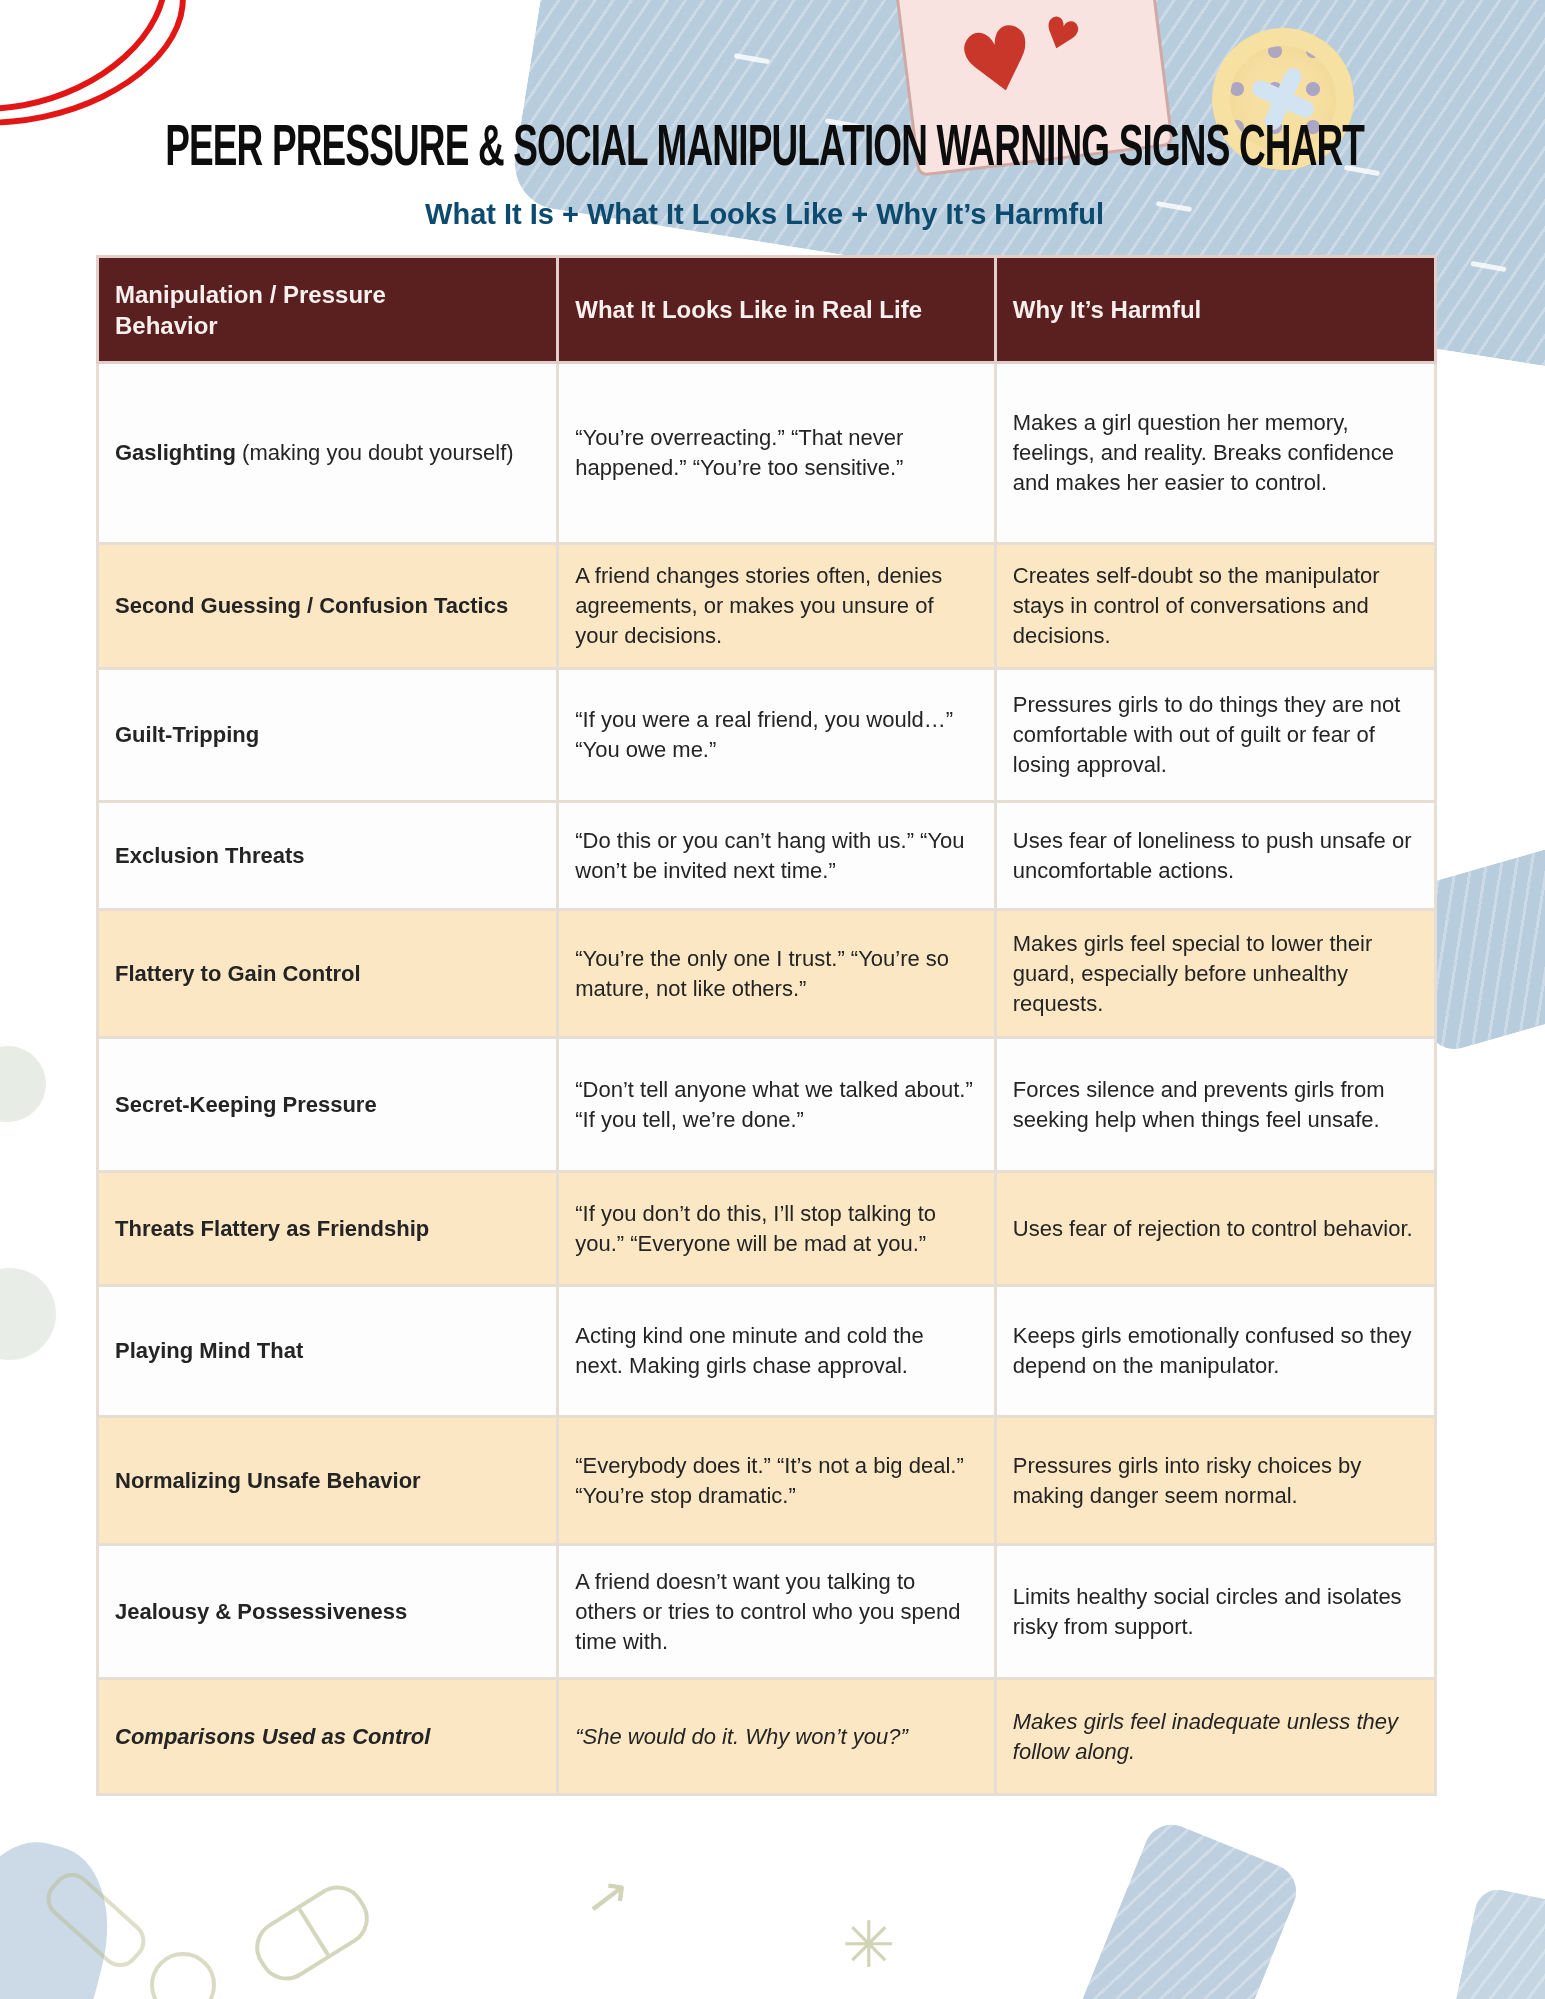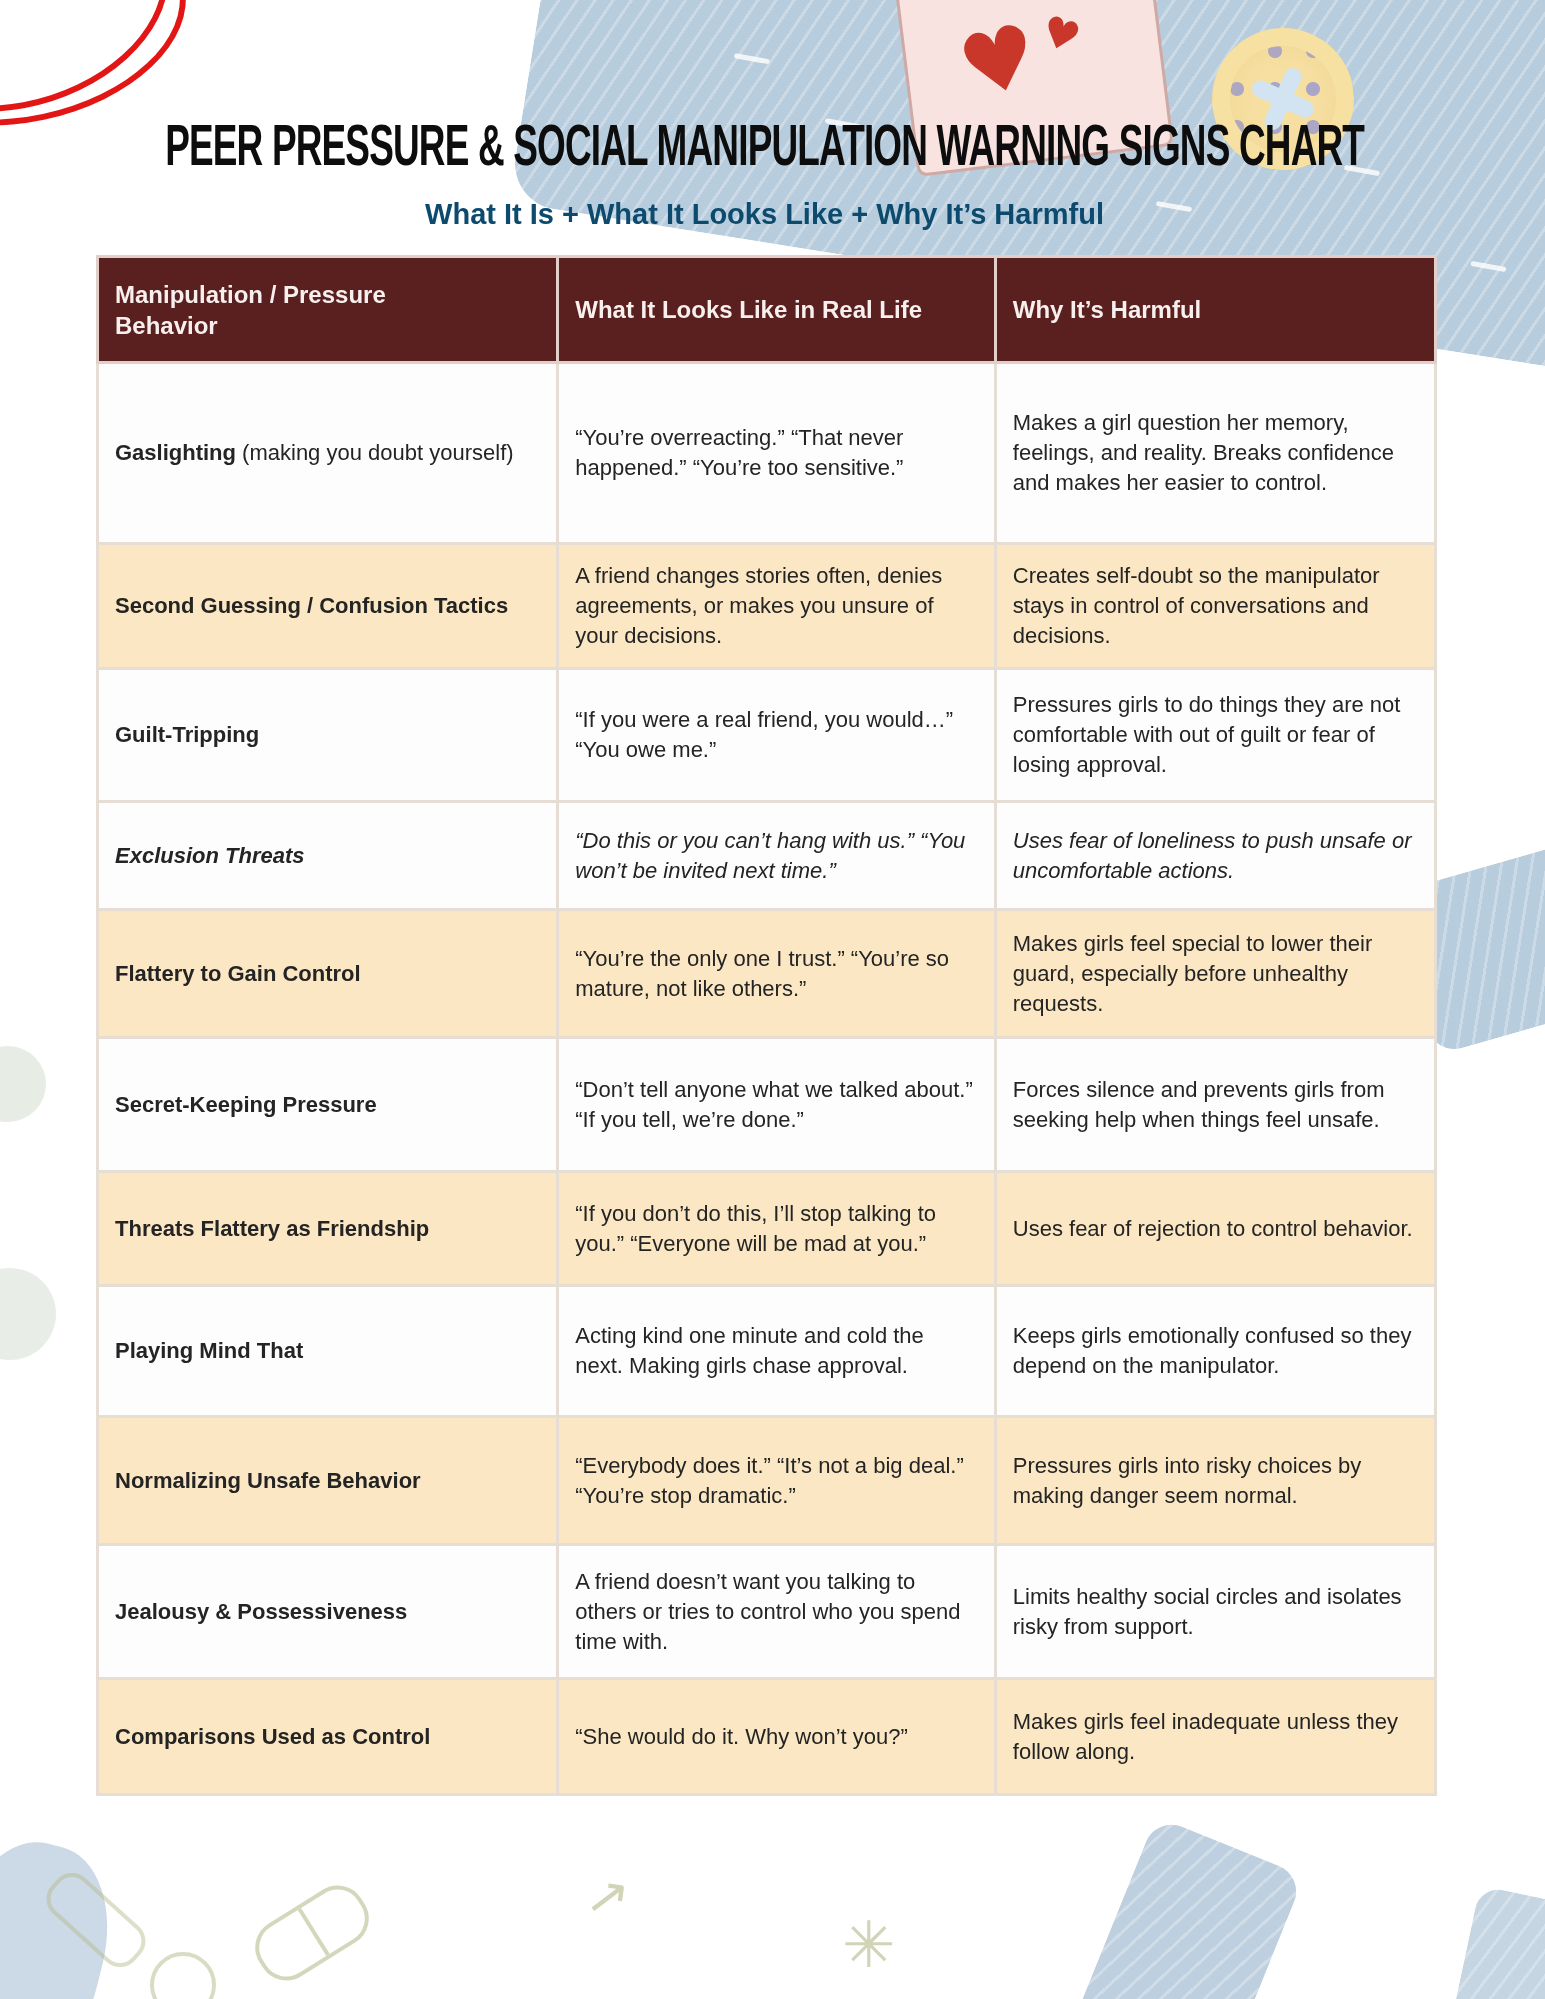--- a/index.html
+++ b/index.html
@@ -122,23 +122,23 @@
     padding:12px 18px 12px 16px;
     border:3px solid #e6ded5;
     background:#fdfdfd;color:#242424;
   }
   table.warning tr.shaded td{background:#fbe7c3;}
   table.warning td.behavior{font-weight:700;}
   table.warning td.behavior .note{font-weight:400;}
 
   tr.hrow{height:106px;margin-top:8px;}
   tr.r1{height:181px;} tr.r2{height:125px;} tr.r3{height:133px;}
-  tr.r4{height:106px;} tr.r5{height:108px;font-style:italic;} tr.r6{height:128px;}
+  tr.r4{height:106px;} tr.r5{height:108px;} tr.r6{height:128px;}
   tr.r7{height:134px;} tr.r8{height:114px;} tr.r9{height:131px;}
-  tr.r10{height:128px;} tr.r11{height:134px;} tr.r12{height:116px;}
+  tr.r10{height:128px;} tr.r11{height:134px;} tr.r12{height:116px;font-style:italic;}
 
   .clip{max-height:74px;overflow:hidden;}
 
   .page-number{
     position:absolute;left:1390px;top:1834px;z-index:4;
     font-size:48px;font-weight:700;color:rgba(255,255,255,0.92);
   }
 </style>
 </head>
 <body>

